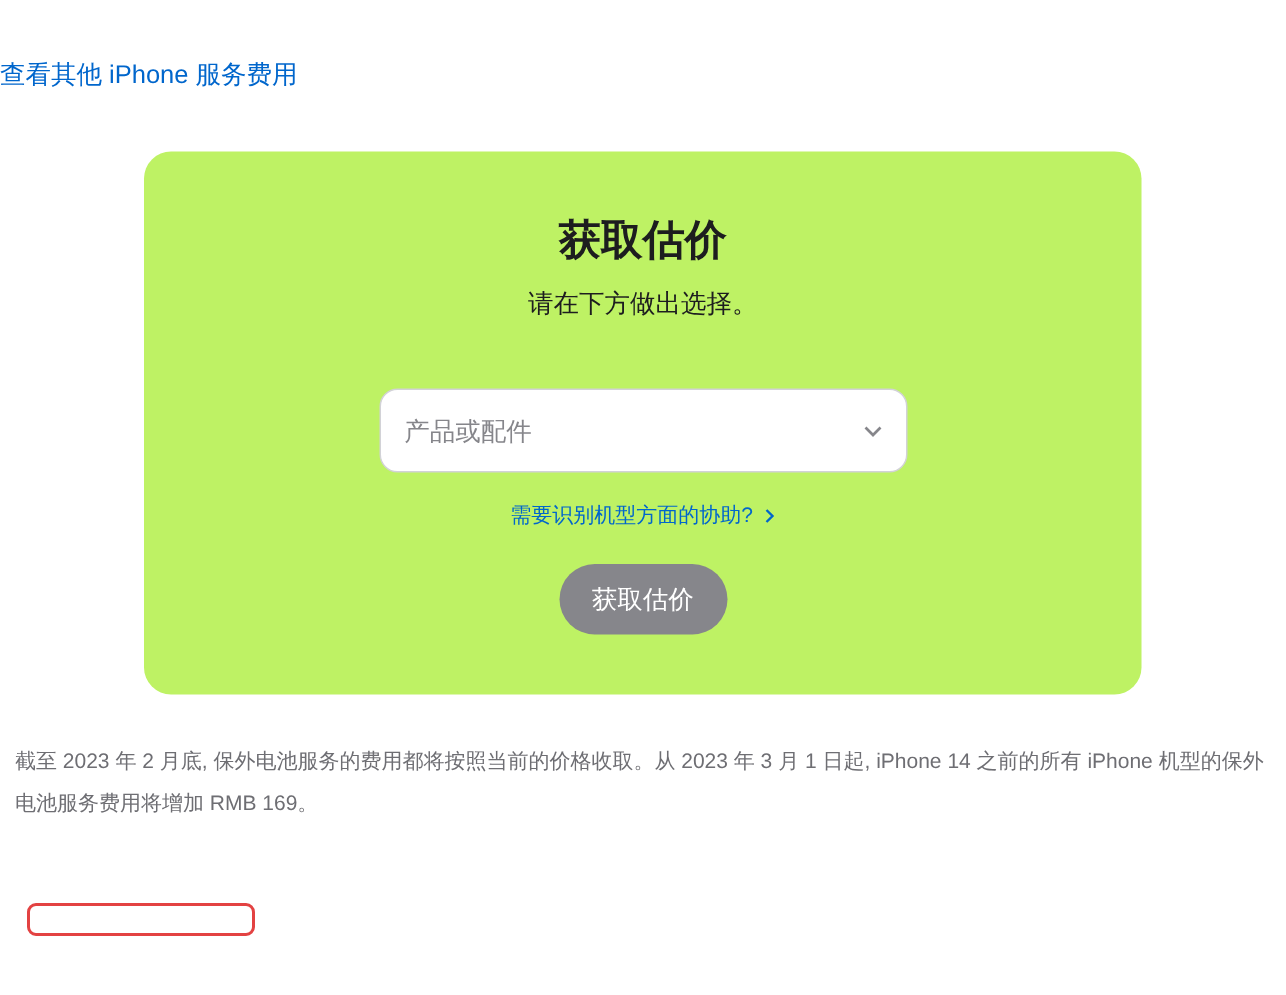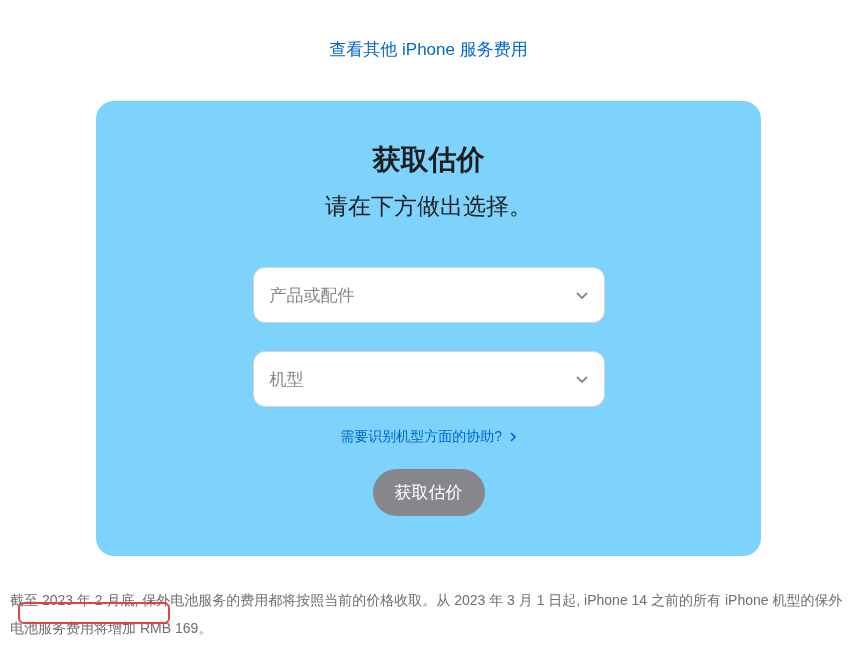--- a/index.html
+++ b/index.html
@@ -9,46 +9,45 @@
     }
     body {
       font-family: -apple-system, BlinkMacSystemFont, "Segoe UI", "Helvetica Neue", Arial, sans-serif;
       background: #ffffff;
       width: 857px;
       height: 663px;
       position: relative;
       overflow: hidden;
     }
     .top-link {
-      text-align: center;
       padding-top: 38px;
       padding-bottom: 20px;
     }
     .top-link a {
       color: #0066cc;
       font-size: 17px;
       text-decoration: none;
       font-weight: 400;
     }
     .card {
-      background: #7dd3fc;
+      background: #bef264;
       border-radius: 18px;
       width: 665px;
       margin: 20px auto 0;
       padding: 40px 50px 40px;
       text-align: center;
     }
     .card-title {
       font-size: 28px;
       font-weight: 600;
       color: #1d1d1f;
       margin-bottom: 12px;
     }
     .card-subtitle {
-      font-size: 23px;
+      font-size: 17px;
       color: #1d1d1f;
       margin-bottom: 45px;
     }
     .select-wrapper {
       position: relative;
       width: 352px;
       margin: 0 auto 28px;
     }
     .select-box {
       width: 100%;
@@ -137,30 +136,20 @@
     <div class="select-box">
       <span>产品或配件</span>
     </div>
     <span class="select-chevron">
       <svg viewBox="0 0 14 14" fill="none" stroke="#86868b" stroke-width="1.8">
         <polyline points="2,5 7,10 12,5"></polyline>
       </svg>
     </span>
   </div>
 
-  <div class="select-wrapper">
-    <div class="select-box">
-      <span>机型</span>
-    </div>
-    <span class="select-chevron">
-      <svg viewBox="0 0 14 14" fill="none" stroke="#86868b" stroke-width="1.8">
-        <polyline points="2,5 7,10 12,5"></polyline>
-      </svg>
-    </span>
-  </div>
 
   <div class="help-link">
     <a href="#">
       <span>需要识别机型方面的协助?</span>
       <span class="chev">
         <svg width="7" height="10" viewBox="0 0 7 10" fill="none" stroke="#0066cc" stroke-width="1.6">
           <polyline points="1,1 5,5 1,9"></polyline>
         </svg>
       </span>
     </a>

